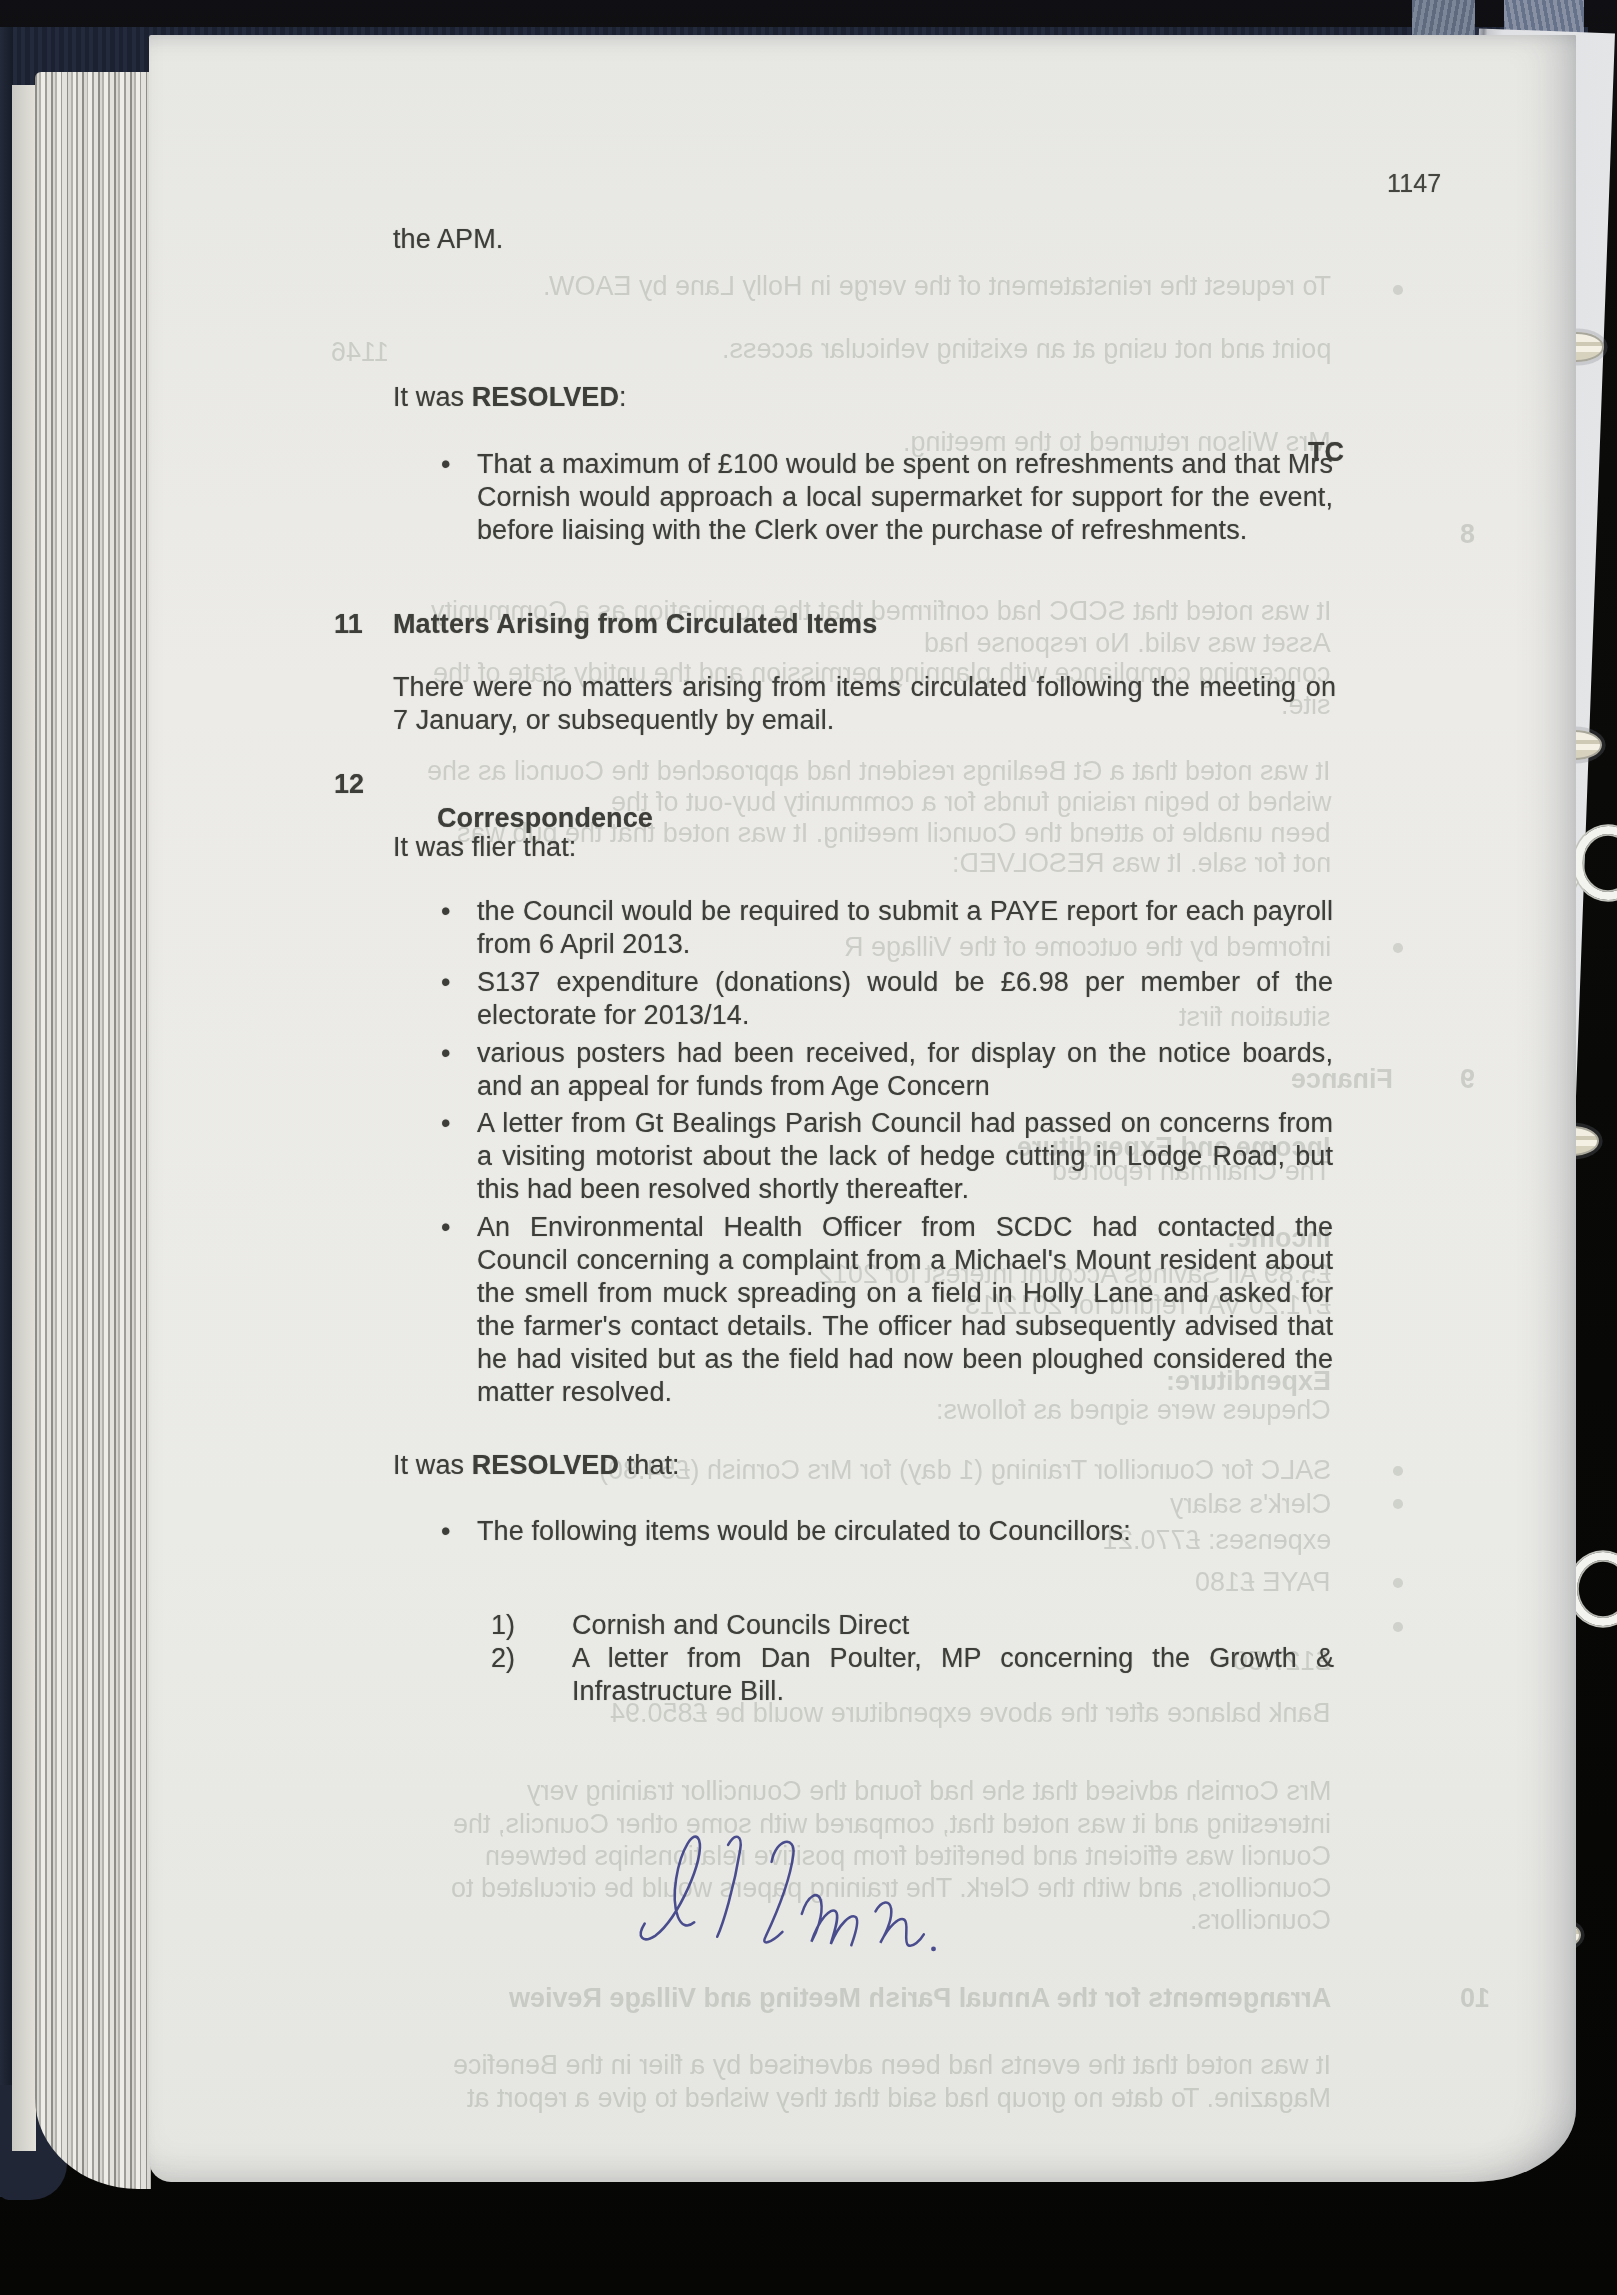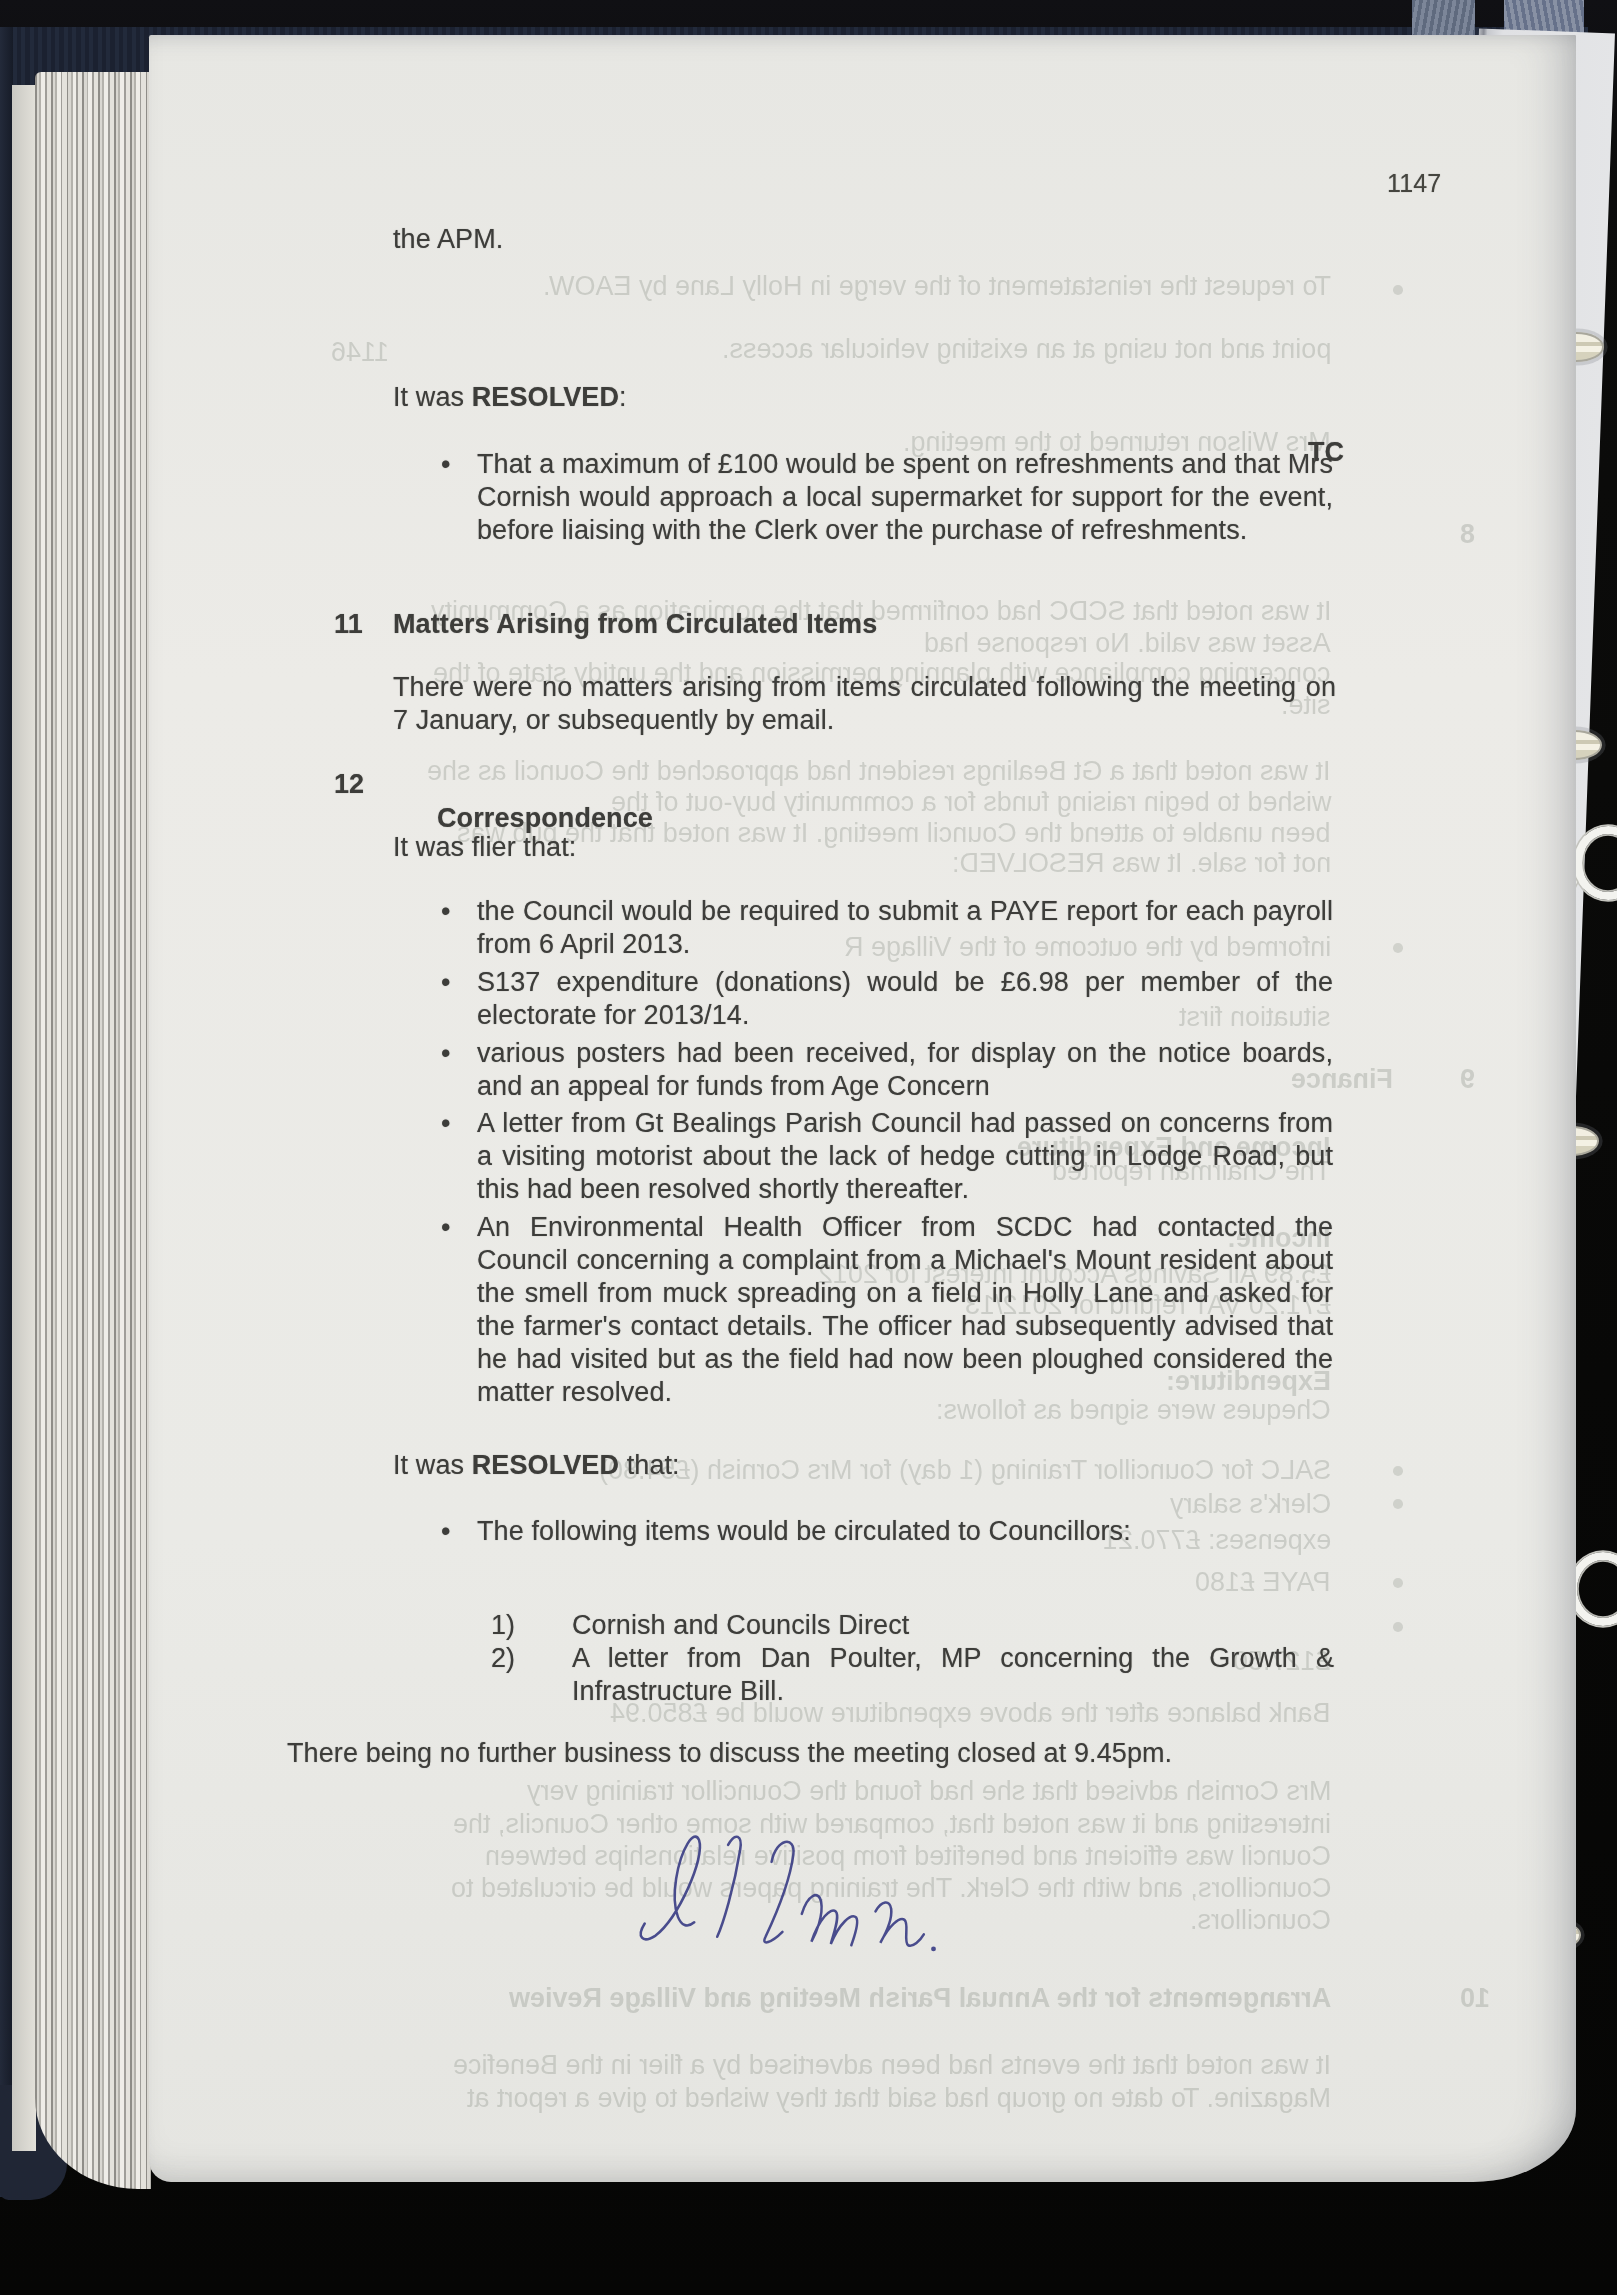--- a/index.html
+++ b/index.html
@@ -209,21 +209,20 @@
       <div class="nitem">
         <span class="nmark">1)</span>
         <span class="ntext">Cornish and Councils Direct</span>
       </div>
       <div class="nitem">
         <span class="nmark">2)</span>
         <span class="ntext">A letter from Dan Poulter, MP concerning the Growth &amp; Infrastructure Bill.</span>
       </div>
     </div>
 
-    <div class="txt closing" style="top:1702px;">There being no further business to discuss the meeting closed at 9.45pm.</div>
 
     <svg class="sig" viewBox="0 0 520 240">
       <path d="M22,168 C8,190 18,202 40,188 C78,158 122,60 112,30 C104,10 82,44 74,94 C66,146 80,186 104,166"></path>
       <path d="M160,38 C172,16 184,22 180,46 C170,108 152,168 142,190"></path>
       <path d="M232,66 C240,26 272,22 268,54 C262,100 238,156 222,190 C214,206 232,200 250,182"></path>
       <path d="M282,152 C292,120 310,112 314,132 C318,154 306,184 298,198 C310,162 330,140 338,148 C346,156 334,186 330,202 C344,168 364,150 372,158 C378,166 368,192 364,204"></path>
       <path d="M404,148 C414,130 428,128 430,144 C432,162 420,186 412,200 C426,172 444,156 452,162 C460,168 450,198 458,204 C466,208 478,196 484,186"></path>
       <circle cx="500" cy="210" r="4" fill="#3c3f85" stroke="none" opacity=".92"></circle>
     </svg>
 

